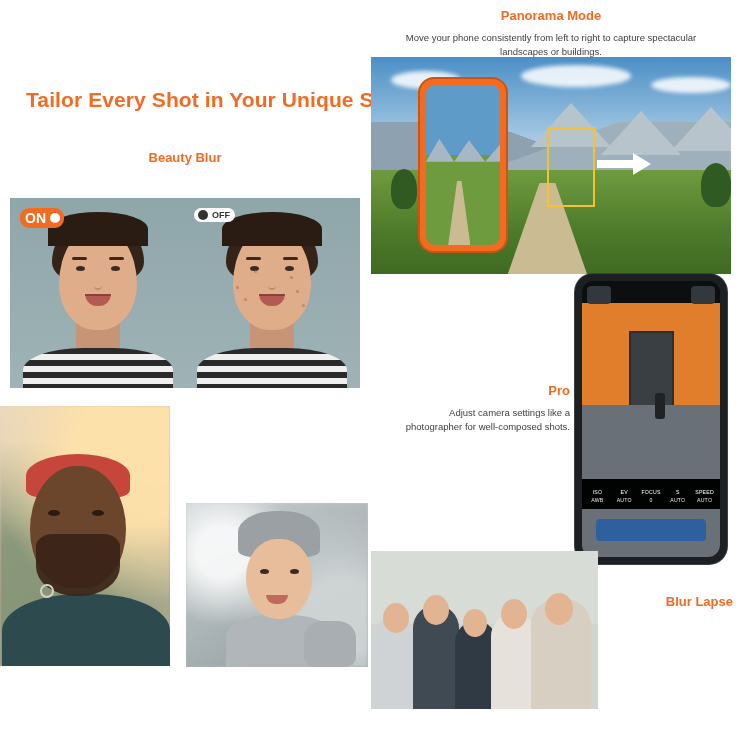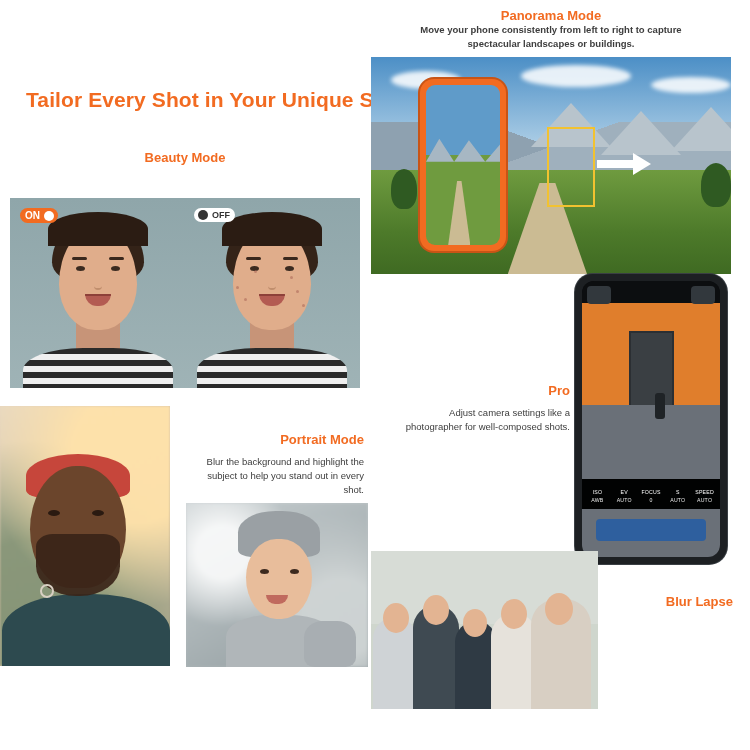--- a/index.html
+++ b/index.html
@@ -148,21 +148,21 @@
     position: absolute;
     width: 3px; height: 3px;
     border-radius: 50%;
     background: rgba(170,100,85,0.55);
   }
   .toggle-on {
     position: absolute;
     left: 10px; top: 10px;
     background: #f26b21;
     color: #fff;
-    font-size: 10px;
+    font-size: 14px;
     font-weight: bold;
     border-radius: 9px;
     padding: 2px 4px 2px 5px;
     display: flex;
     align-items: center;
     gap: 4px;
   }
   .toggle-on .knob {
     width: 10px; height: 10px;
     background: #fff;
@@ -533,21 +533,21 @@
 </style>
 </head>
 <body>
 
 <div class="page">
 
   <div class="abs headline" style="left:26px; top:88px;">Tailor Every Shot in Your Unique Style</div>
 
   <div class="cap center" style="left:371px; top:8px; width:360px;">
     <div class="sec-title">Panorama Mode</div>
-    <div class="sec-desc" style="padding:0 22px;font-weight:bold;">Move your phone consistently from left to right to capture spectacular landscapes or buildings.</div>
+    <div class="sec-desc" style="margin-top:8px; padding:0 22px;">Move your phone consistently from left to right to capture spectacular landscapes or buildings.</div>
   </div>
 
   <div class="pano">
     <div class="sky"></div>
     <div class="cloud" style="left:20px; top:14px; width:70px; height:18px;"></div>
     <div class="cloud" style="left:150px; top:8px; width:110px; height:22px;"></div>
     <div class="cloud" style="left:280px; top:20px; width:80px; height:16px;"></div>
     <div class="mountains"></div>
     <div class="ridge" style="left:160px; top:46px;"></div>
     <div class="ridge" style="left:230px; top:54px;"></div>
@@ -565,21 +565,21 @@
     </div>
 
     <div class="pano-frame"></div>
     <div class="pano-arrow">
       <div class="bar"></div>
         <div class="tip"></div>
     </div>
   </div>
 
   <div class="cap center" style="left:10px; top:150px; width:350px;">
-    <div class="sec-title">Beauty Mode</div>
+    <div class="sec-title">Beauty Blur</div>
   </div>
 
   <div class="abs" style="left:10px; top:198px; width:350px; height:190px;">
 
     <div class="beauty-tile" style="left:0;">
       <div class="face" style="width:176px; height:190px;">
         <div class="neck"></div>
         <div class="hair"></div>
         <div class="head"></div>
         <div class="hair2"></div>
@@ -655,24 +655,20 @@
         </div>
       </div>
       <div class="bottom">
         <div class="sofa"></div>
       </div>
     </div>
     <div class="cam"></div>
     <div class="cam2"></div>
   </div>
 
-  <div class="cap right" style="left:188px; top:432px; width:176px;">
-    <div class="sec-title">Portrait Mode</div>
-    <div class="sec-desc" style="margin-top:8px;">Blur the background and highlight the subject to help you stand out in every shot.</div>
-  </div>
 
   <div class="man">
     <div class="bg-blur"></div>
     <div class="body"></div>
     <div class="hair"></div>
     <div class="head"></div>
     <div class="beard"></div>
     <div class="eye l"></div>
     <div class="eye r"></div>
     <div class="ring"></div>

